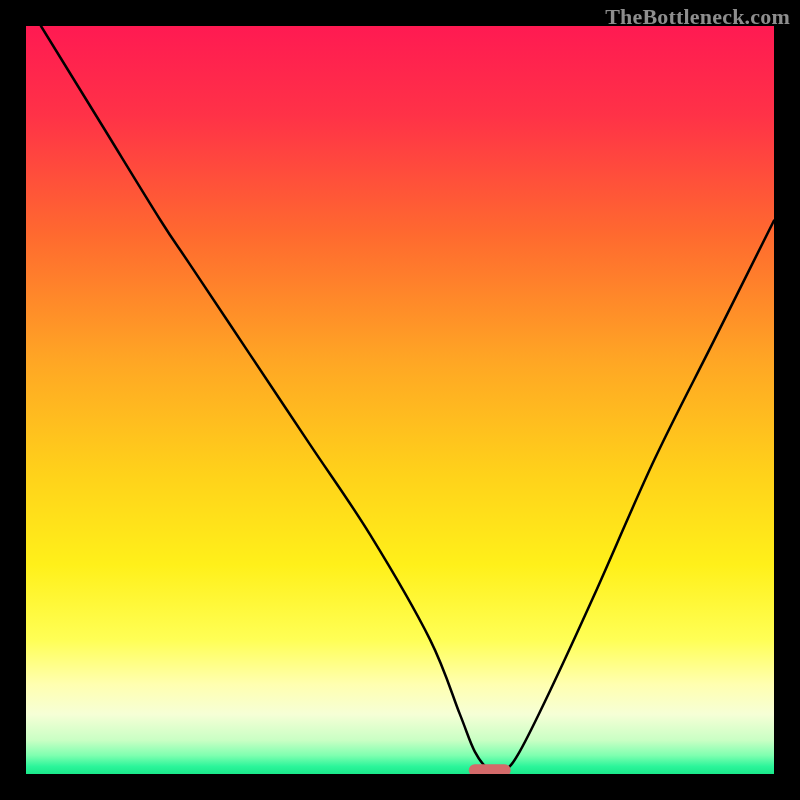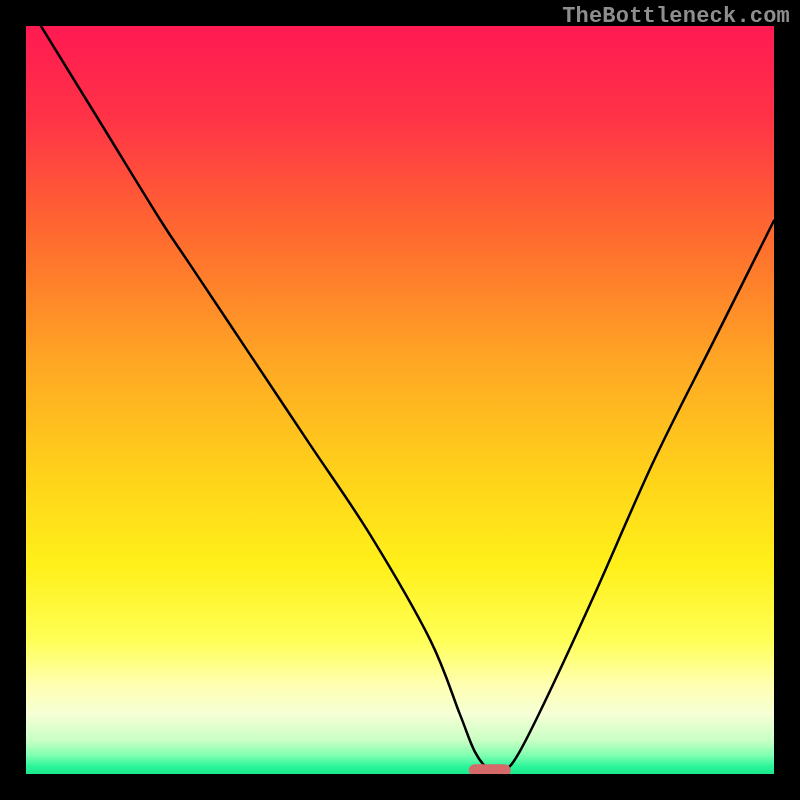--- a/index.html
+++ b/index.html
@@ -21,21 +21,21 @@
     left: 26px;
     top: 26px;
     width: 748px;
     height: 748px;
     overflow: hidden;
   }
   .watermark {
     position: absolute;
     top: 4px;
     right: 10px;
-    font-family: Liberation Mono, monospace;
+    font-family: Liberation Serif, serif;
     font-size: 22px;
     font-weight: 600;
     color: #8e8e8e;
     letter-spacing: 0.2px;
   }
   svg {
     display: block;
   }
 </style>
 </head>

